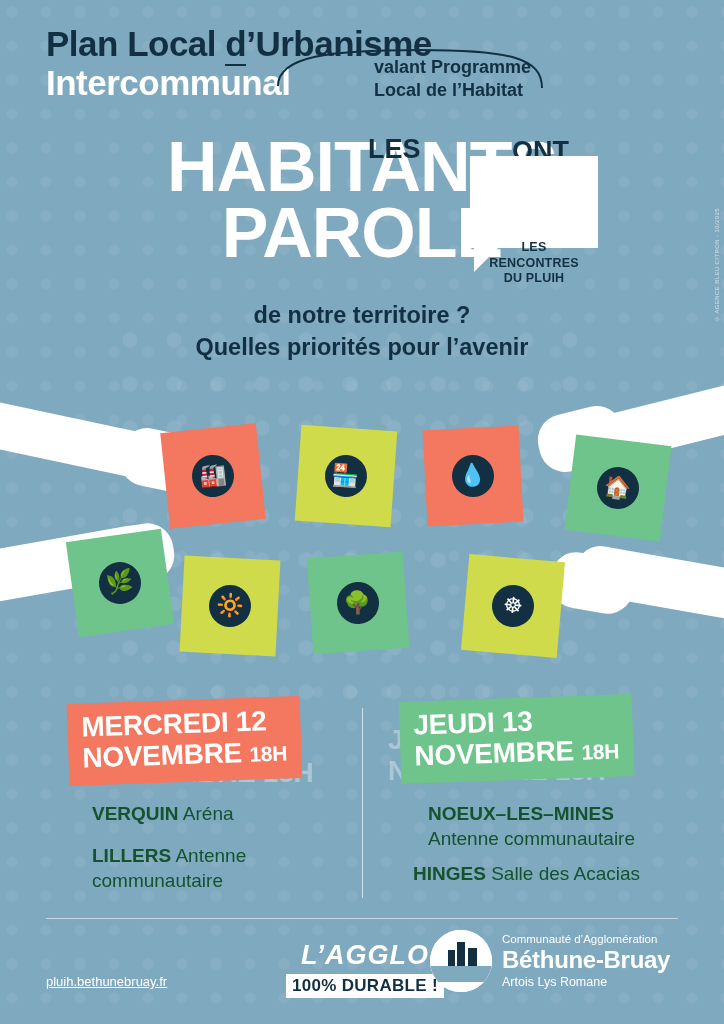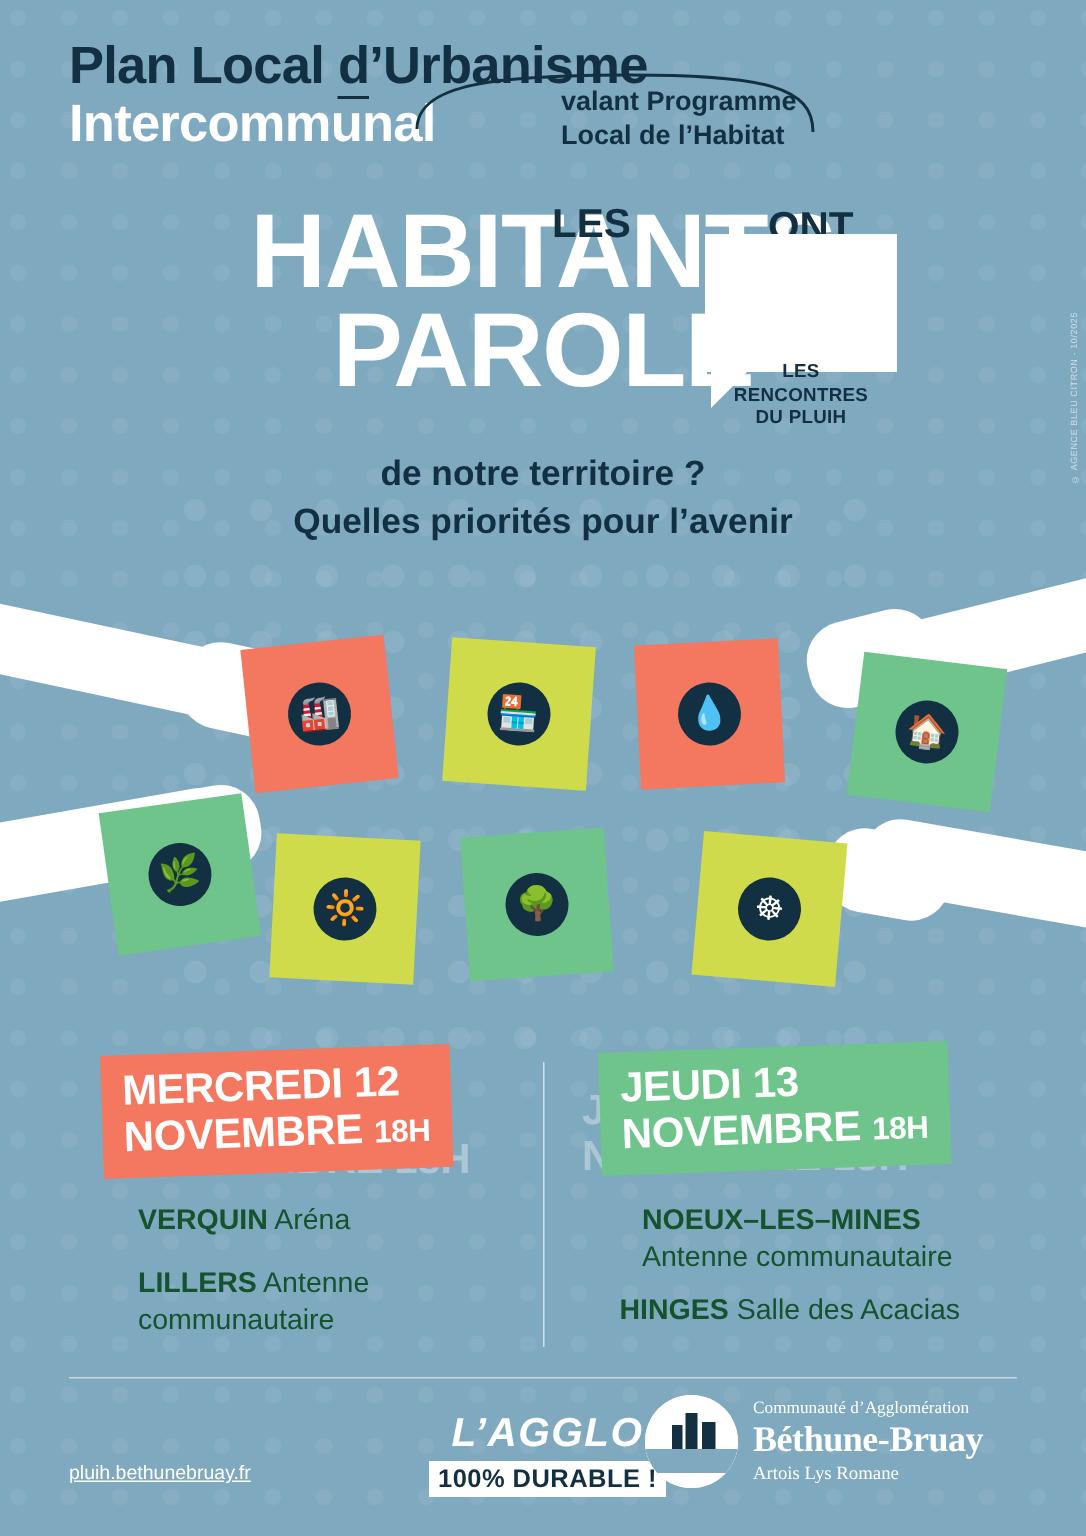--- a/index.html
+++ b/index.html
@@ -177,21 +177,21 @@
   .bblogo { position: absolute; left: 430px; top: 18px; display: flex; align-items: center; gap: 10px; }
   .bbmark {
     width: 62px; height: 62px; border-radius: 50%; background: #ffffff;
     position: relative; overflow: hidden;
   }
   .bbmark .sky { position: absolute; inset: 0; background: #ffffff; }
   .bbmark .water { position: absolute; left: 0; bottom: 10px; width: 100%; height: 16px; background: #7fa9bf; }
   .bbmark .tower { position: absolute; left: 27px; top: 12px; width: 8px; height: 26px; background: #123042; }
   .bbmark .tower:before { content:""; position:absolute; left:-9px; top:8px; width:7px; height:18px; background:#123042;}
   .bbmark .tower:after { content:""; position:absolute; left:11px; top:6px; width:9px; height:20px; background:#123042;}
-  .bbtext { color: #ffffff; line-height: 1.18; font-family: Liberation Serif, serif; }
+  .bbtext { color: #ffffff; line-height: 1.18; }
   .bbtext .t1 { font-size: 11.5px; }
   .bbtext .t2 { font-size: 24px; font-weight: 800; letter-spacing: -.3px; }
   .bbtext .t3 { font-size: 12.5px; }
 </style>
 </head>
 <body>
 
 <div class="poster">
   <div class="bg-pattern"></div>
   <div class="bg-pattern2"></div>

